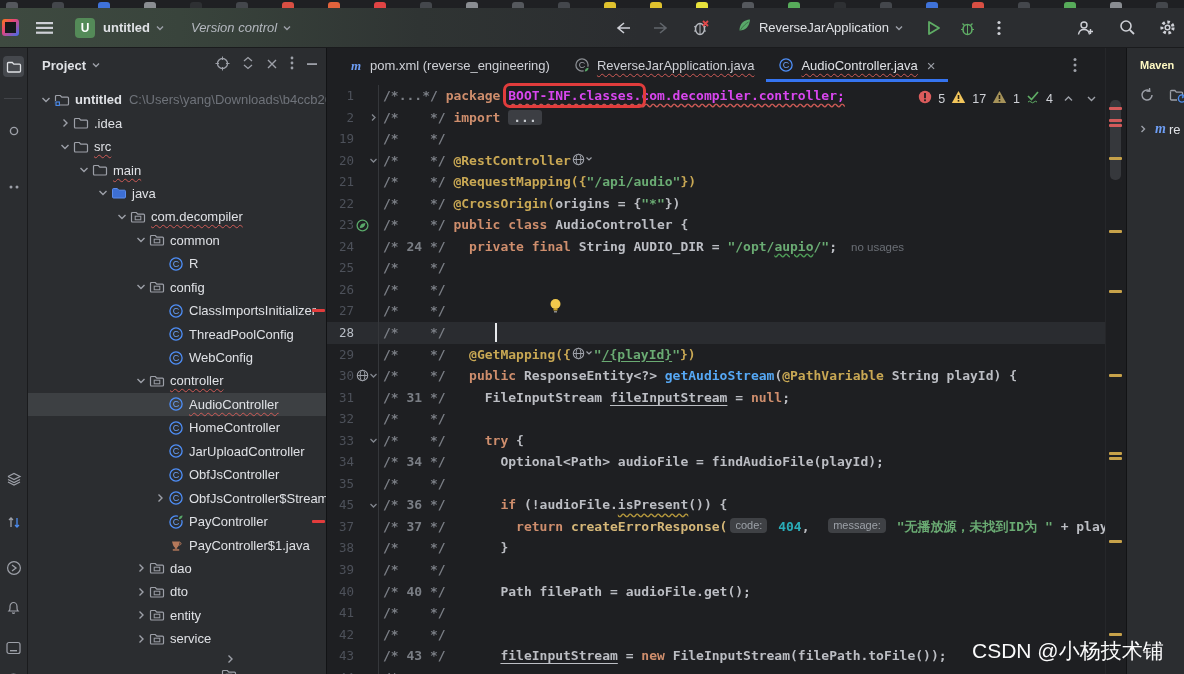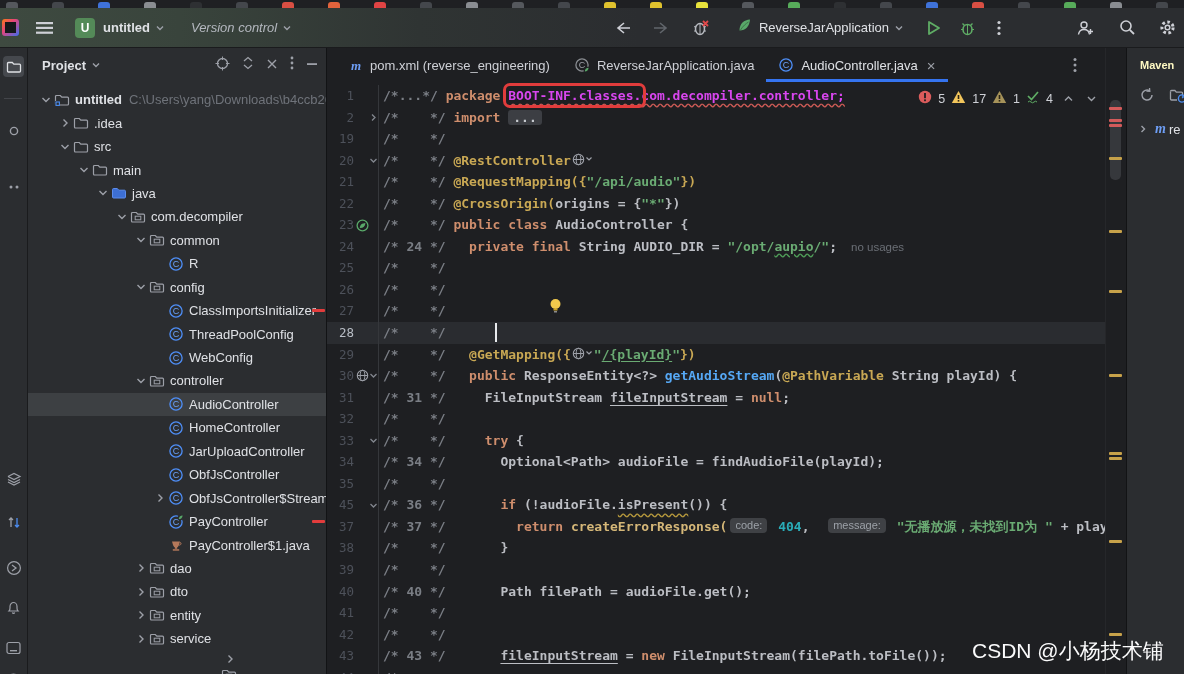--- a/index.html
+++ b/index.html
@@ -43,21 +43,21 @@
   #pp-icons{margin-left:auto;display:flex;align-items:center;gap:12px;}
   #tree{position:absolute;left:0;top:40px;right:0;}
   .trow{height:23.45px;display:flex;align-items:center;position:relative;white-space:nowrap;}
   .trow.sel{background:#3d4043;}
   .tchev{width:16px;height:16px;display:inline-flex;align-items:center;justify-content:center;flex:0 0 auto;}
   .tico{width:18px;height:16px;display:inline-flex;align-items:center;flex:0 0 auto;position:relative;}
   .tlabel{color:#dfe1e5;font-size:13px;margin-left:3px;}
   .tlabel.b{font-weight:bold;}
   .tpath{color:#6f737a;font-size:13px;margin-left:7px;}
   .tmark{position:absolute;right:1px;top:10px;width:13px;height:3px;background:#e23c3c;border-radius:1px;}
-  .sqr{text-decoration-style:wavy;text-decoration-color:#cf5b56;text-decoration-thickness:1px;text-underline-offset:3px;}
+  .sqr{text-decoration:underline;text-decoration-style:wavy;text-decoration-color:#cf5b56;text-decoration-thickness:1px;text-underline-offset:3px;}
 
   
   #editor-col{width:778px;height:626px;display:flex;flex-direction:column;flex:0 0 auto;background:#1e1f22;position:relative;}
   #tab-bar{height:34px;display:flex;align-items:stretch;padding-left:10px;flex:0 0 auto;}
   .tab{display:flex;align-items:center;padding:0 12px;gap:7px;position:relative;color:#ced0d6;font-size:13px;cursor:default;}
   .tab.active{color:#dfe1e5;}
   .tab.active:after{content:"";position:absolute;left:0;right:0;bottom:0;height:3px;background:#3574f0;}
   .tab .close{color:#9da0a8;font-size:15px;margin-left:2px;}
   #tab-more{margin-left:auto;margin-right:28px;display:flex;align-items:center;}
 

